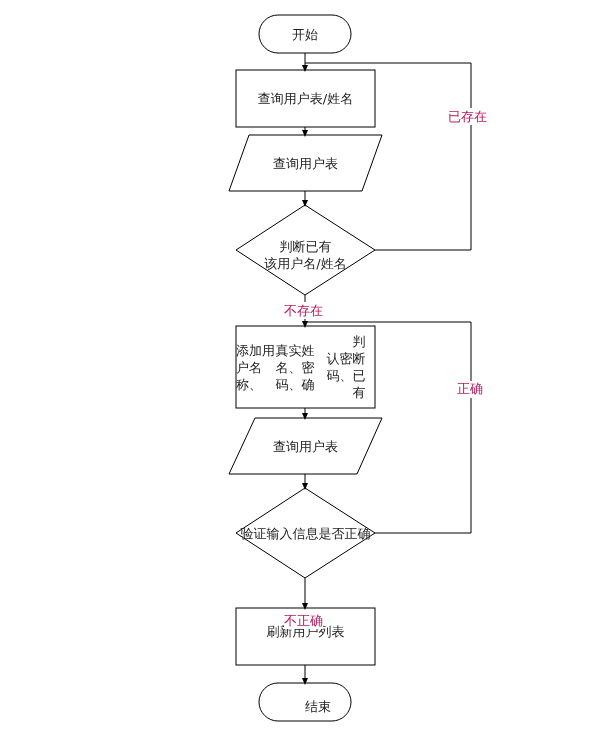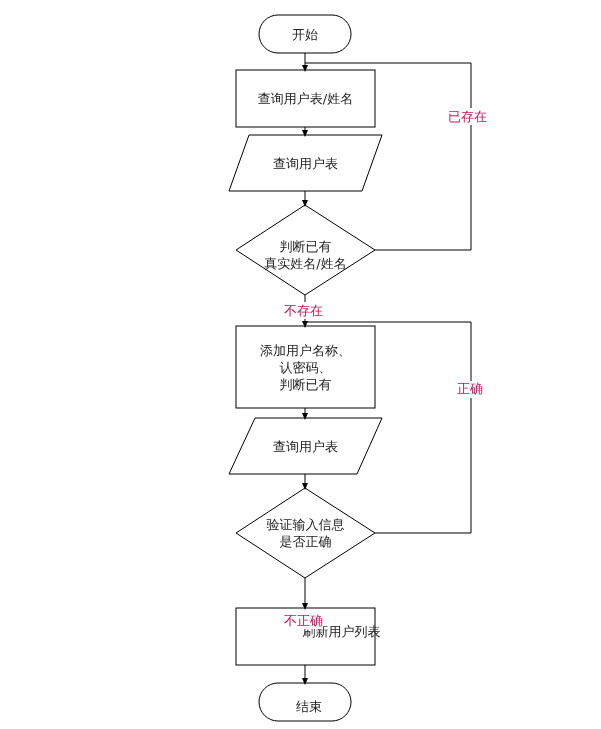--- a/index.html
+++ b/index.html
@@ -42,31 +42,32 @@
     <line x1="305" y1="578" x2="305" y2="607" marker-end="url(#arr)"></line>
     <line x1="305" y1="665" x2="305" y2="682" marker-end="url(#arr)"></line>
   </g>
 </svg>
 
 <div class="box-text" style="left:259px;top:15px;width:92px;height:38px;">开始</div>
 <div class="box-text" style="left:236px;top:70px;width:139px;height:57px;">查询用户表/姓名</div>
 <div class="box-text" style="left:236px;top:135px;width:139px;height:56px;">查询用户表</div>
 <div class="box-text" style="left:236px;top:230px;width:139px;height:50px;flex-direction:column;">
   <span>判断已有</span>
-  <span>真实姓名/姓名</span>
+  <span>该用户名/姓名</span>
 </div>
-<div class="box-text" style="left:236px;top:326px;width:139px;height:82px;flex-direction:column;">
+<div class="box-text" style="left:236px;top:326px;width:139px;height:82px;flex-direction:row;">
   <span>添加用户名称、</span>
+  <span>真实姓名、密码、确</span>
   <span>认密码、</span>
   <span>判断已有</span>
 </div>
 <div class="box-text" style="left:236px;top:418px;width:139px;height:56px;">查询用户表</div>
-<div class="box-text" style="left:236px;top:508px;width:139px;height:50px;flex-direction:column;">
+<div class="box-text" style="left:236px;top:508px;width:139px;height:50px;flex-direction:row;">
   <span>验证输入信息</span>
   <span>是否正确</span>
 </div>
-<div class="box-text" style="left:236px;top:608px;width:139px;height:46px;padding-left:36px;">刷新用户列表</div>
-<div class="box-text" style="left:263px;top:683px;width:92px;height:46px;">结束</div>
+<div class="box-text" style="left:236px;top:608px;width:139px;height:46px;">刷新用户列表</div>
+<div class="box-text" style="left:272px;top:683px;width:92px;height:46px;">结束</div>
 
 <div class="lbl" style="left:448px;top:108px;background:#fff;">已存在</div>
 <div class="lbl" style="left:284px;top:302px;background:#fff;">不存在</div>
 <div class="lbl" style="left:457px;top:381px;background:#fff;font-family:Liberation Mono, monospace;">正确</div>
 <div class="lbl" style="left:284px;top:612px;background:#fff;">不正确</div>
 
 </body></html>

